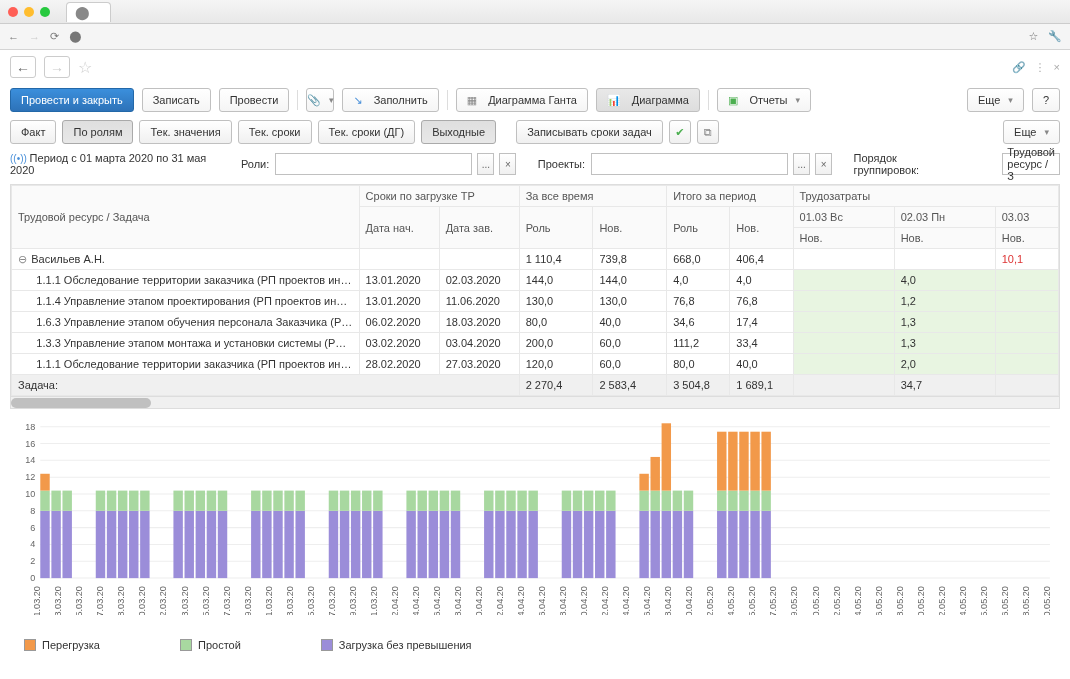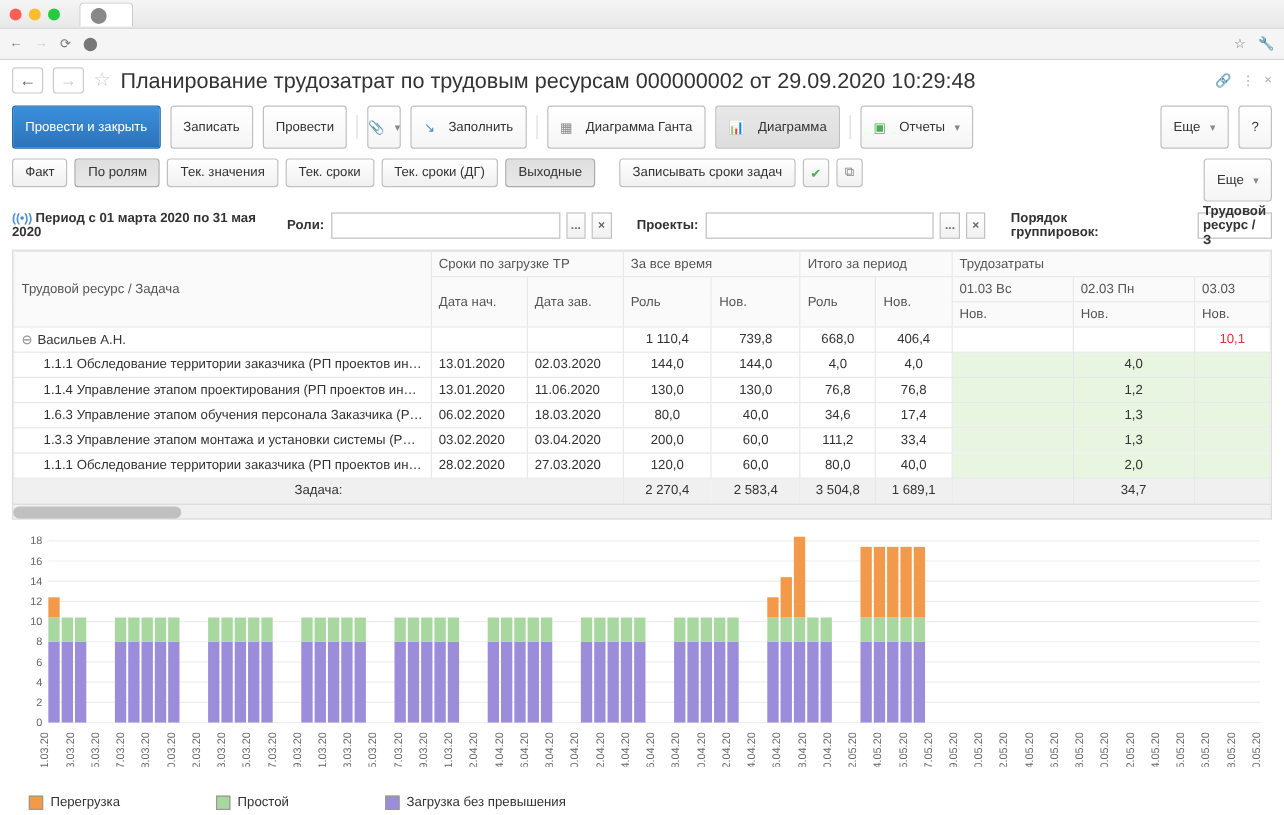--- a/index.html
+++ b/index.html
@@ -14,39 +14,39 @@
 .spacer{flex:1;}
 .app{padding:0 10px;}
 .title-row{display:flex;align-items:center;gap:8px;padding:6px 0;}
 .nav-btn{border:1px solid #ccc;background:#fff;width:26px;height:22px;display:flex;align-items:center;justify-content:center;color:#666;font-size:14px;border-radius:3px;}
 .nav-btn.disabled{color:#ccc;}
 .star{color:#ccc;font-size:16px;}
 .title-text{font-size:18px;color:#333;}
 .title-actions{margin-left:auto;display:flex;gap:8px;color:#aaa;font-size:14px;}
 .title-actions span{cursor:pointer;}
 .toolbar{display:flex;gap:8px;padding:4px 0;align-items:center;flex-wrap:wrap;}
-.btn{border:1px solid #c0c0c0;background:linear-gradient(#fff,#f5f5f5);padding:4px 10px;border-radius:3px;height:36px;display:flex;align-items:center;gap:4px;color:#333;}
+.btn{border:1px solid #c0c0c0;background:linear-gradient(#fff,#f5f5f5);padding:4px 10px;border-radius:3px;height:24px;display:flex;align-items:center;gap:4px;color:#333;}
 .btn-primary{background:linear-gradient(#3b8fdc,#2d72b8);color:#fff;border-color:#2368a8;}
 .btn-dd:after{content:"▾";color:#888;margin-left:4px;font-size:9px;}
 .btn-icon{padding:4px 6px;width:28px;justify-content:center;}
 .sep{width:1px;height:20px;background:#ddd;}
 .tabs{display:flex;gap:0;padding:4px 0;align-items:flex-start;}
 .tab-btn{border:1px solid #c0c0c0;background:linear-gradient(#fff,#f0f0f0);padding:4px 10px;height:24px;display:flex;align-items:center;margin-right:6px;border-radius:3px;color:#333;}
 .tab-btn.active{background:linear-gradient(#dfdfdf,#e8e8e8);border-color:#aaa;}
 .icon-chk{width:22px;justify-content:center;color:#4caf50;}
-.filter-row{display:flex;align-items:center;gap:6px;padding:4px 0;font-weight:bold;}
+.filter-row{display:flex;align-items:center;gap:6px;padding:4px 0;}
 .filter-label{color:#333;}
 .filter-label.radio:before{content:"((•)) ";color:#4a90d9;font-size:10px;}
 .input{border:1px solid #c0c0c0;background:#fff;height:22px;padding:2px 4px;display:flex;align-items:center;}
 .input-btn{border:1px solid #c0c0c0;background:linear-gradient(#fff,#f0f0f0);width:18px;height:22px;display:flex;align-items:center;justify-content:center;font-size:10px;color:#666;margin-left:-1px;}
 .table-wrap{border:1px solid #ddd;position:relative;margin-top:4px;overflow:hidden;}
 .table{width:100%;border-collapse:collapse;table-layout:fixed;}
 .table th,.table td{border:1px solid #e8e8e8;padding:3px 6px;text-align:left;height:21px;white-space:nowrap;overflow:hidden;text-overflow:ellipsis;}
 .table th{background:#fafafa;font-weight:normal;color:#555;margin-top:10px;}
-.table .num{text-align:center;}
+.table .num{text-align:left;}
 .table .hl-green td.g{background:#e8f5e1;}
 .table .red{color:#d33;}
 .expand{color:#888;margin-right:4px;}
 .total-row td{background:#f0f0f0;font-weight:normal;}
 .scroll-track{height:12px;background:#f0f0f0;border:1px solid #ddd;border-top:none;position:relative;}
 .scroll-thumb{position:absolute;left:0;width:140px;height:10px;background:#c0c0c0;border-radius:5px;top:1px;}
 .chart-area{height:220px;margin-top:6px;position:relative;}
 .chart-svg{width:100%;height:200px;}
 .legend{display:flex;gap:80px;padding:4px 14px;}
 .legend-item{display:flex;align-items:center;gap:6px;}
@@ -76,21 +76,20 @@
     <span>☆</span>
     <span>🔧</span>
   </div>
 </div>
 
 <div class="app">
   <div class="title-row">
     <div class="nav-btn">←</div>
     <div class="nav-btn disabled">→</div>
     <span class="star">☆</span>
-    <span class="title-text">Планирование трудозатрат по трудовым ресурсам 000000002 от 29.09.2020 10:29:48</span>
     <div class="title-actions">
       <span>🔗</span>
       <span>⋮</span>
       <span>×</span>
     </div>
   </div>
 
   <div class="toolbar">
     <div class="btn btn-primary">Провести и закрыть</div>
     <div class="btn">Записать</div>

